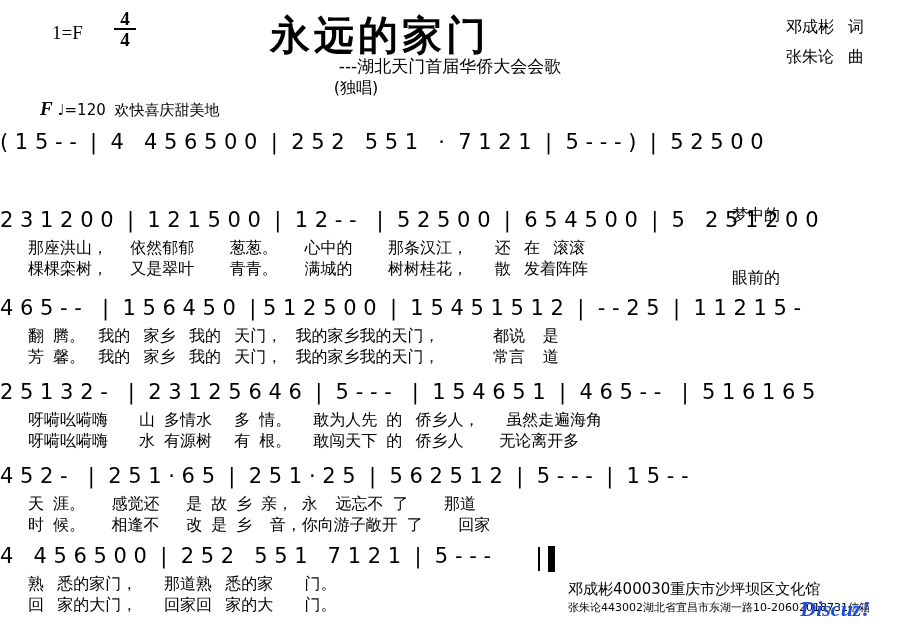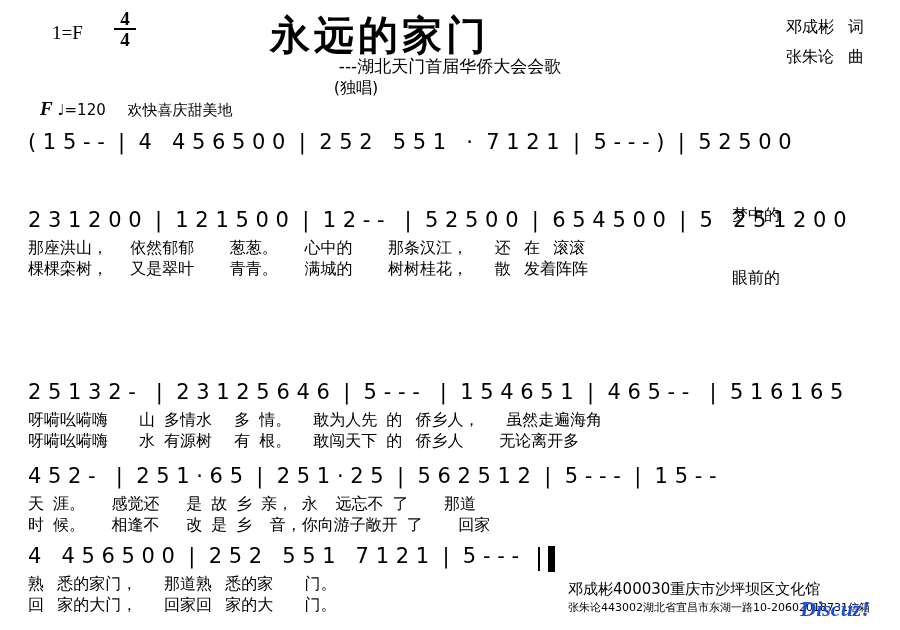--- a/index.html
+++ b/index.html
@@ -92,36 +92,35 @@
   }
   .tempo .dyn {
     font-weight: bold;
     font-size: 19px;
     font-style: italic;
     font-family: "Liberation Serif", serif;
   }
   .tempo .note {
     font-size: 15px;
   }
-  .tempo .mood { margin-left: 17px; font-size: 15px; }
+  .tempo .mood { margin-left: 4px; font-size: 15px; }
 
   
   .system {
     position: absolute;
     left: 0;
     width: 900px;
   }
   .music-line {
     position: relative;
     height: 30px;
     font-family: "DejaVu Sans", sans-serif;
     font-size: 21px;
     letter-spacing: 0px;
     white-space: pre;
-    margin-left: 28px;
   }
   .lyric-line {
     position: relative;
     height: 21px;
     font-family: Liberation Sans, sans-serif;
     font-size: 16px;
     white-space: pre;
     margin-left: 28px;
   }
 
@@ -208,20 +207,25 @@
       <div>眼前的</div>
     </div>
   </div>
 
   <div class="system" style="top:208px;">
     <div class="music-line">2 3 1 2 0 0  |  1 2 1 5 0 0  |  1 2 - -   |  5 2 5 0 0  |  6 5 4 5 0 0  |  5   2 5 1 2 0 0</div>
     <div class="lyric-line">那座洪山，     依然郁郁        葱葱。      心中的        那条汉江，      还   在   滚滚</div>
     <div class="lyric-line">棵棵栾树，     又是翠叶        青青。      满城的        树树桂花，      散   发着阵阵</div>
   </div>
 
+  <div class="system" style="top:296px;">
+    <div class="music-line">4 6 5 - -   |  1 5 6 4 5 0  | 5 1 2 5 0 0  |  1 5 4 5 1 5 1 2  |  - - 2 5  |  1 1 2 1 5 -</div>
+    <div class="lyric-line">翻  腾。   我的   家乡   我的   天门，   我的家乡我的天门，            都说    是</div>
+    <div class="lyric-line">芳  馨。   我的   家乡   我的   天门，   我的家乡我的天门，            常言    道</div>
+  </div>
 
   <div class="system" style="top:380px;">
     <div class="music-line">2 5 1 3 2 -   |  2 3 1 2 5 6 4 6  |  5 - - -   |  1 5 4 6 5 1  |  4 6 5 - -   |  5 1 6 1 6 5</div>
     <div class="lyric-line">呀嗬吆嗬嗨       山  多情水     多  情。     敢为人先  的   侨乡人，      虽然走遍海角</div>
     <div class="lyric-line">呀嗬吆嗬嗨       水  有源树     有  根。     敢闯天下  的   侨乡人        无论离开多</div>
   </div>
 
   <div class="system" style="top:464px;">
     <div class="music-line">4 5 2 -   |  2 5 1 · 6 5  |  2 5 1 · 2 5  |  5 6 2 5 1 2  |  5 - - -  |  1 5 - -</div>
     <div class="lyric-line">天  涯。      感觉还      是  故  乡  亲，  永    远忘不  了        那道</div>

